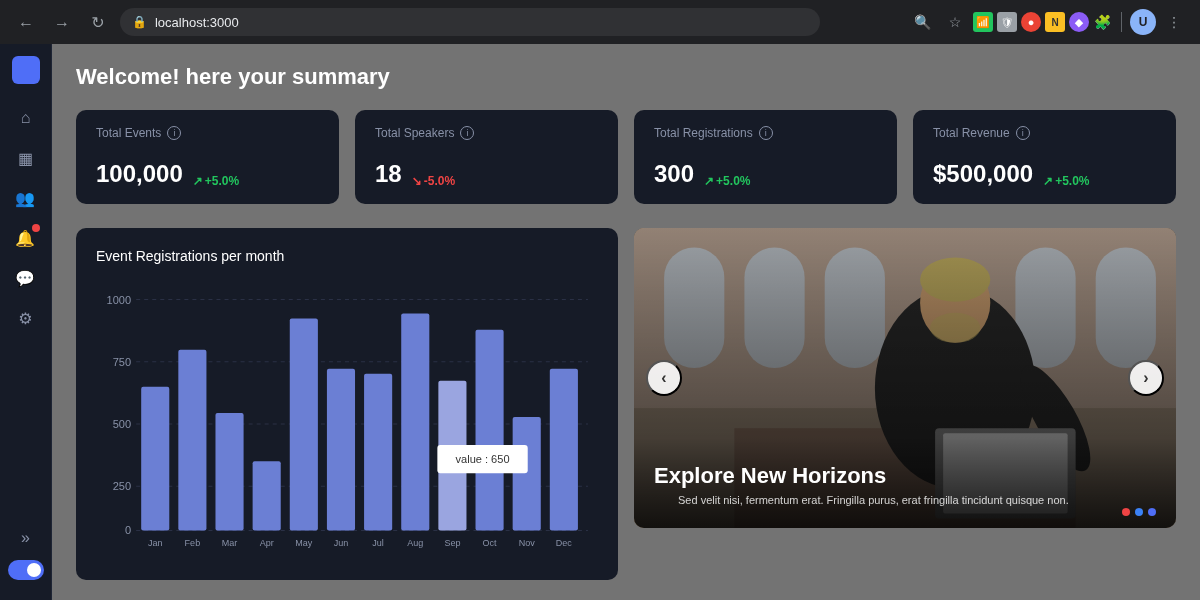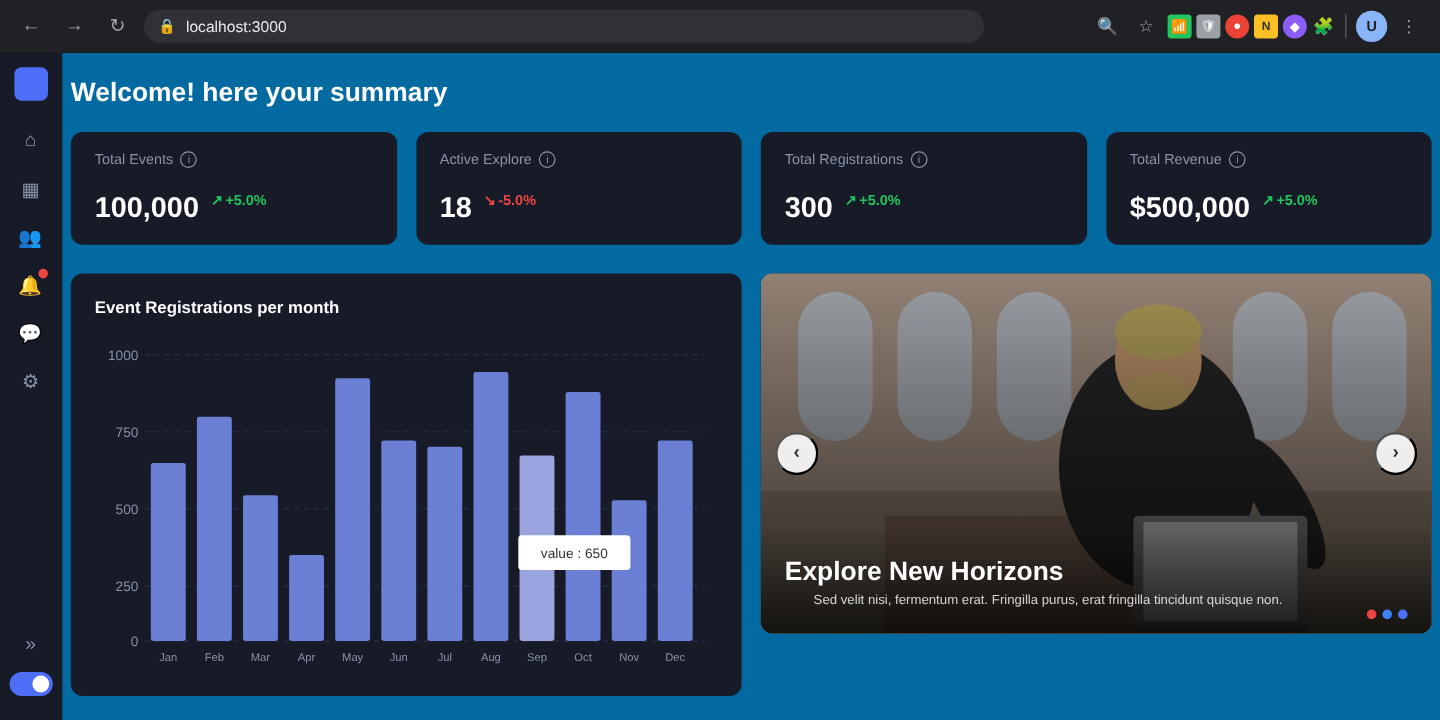--- a/index.html
+++ b/index.html
@@ -139,22 +139,22 @@
       right: 3px; top: 3px;
       width: 14px; height: 14px;
       background: #fff;
       border-radius: 50%;
     }
 
     
     .main-content {
       flex: 1;
       overflow-y: auto;
-      padding: 20px 7px;
-      background: #0369a1;
+      padding: 20px 24px;
+      background: #737373;
     }
 
     .page-title {
       font-size: 22px;
       font-weight: 700;
       color: #fff;
       margin-bottom: 20px;
     }
 
     
@@ -182,21 +182,21 @@
       border: 1px solid #8891a7;
       display: inline-flex; align-items: center; justify-content: center;
       font-size: 9px;
       color: #8891a7;
     }
     .stat-value {
       font-size: 24px;
       font-weight: 700;
       color: #fff;
       display: flex;
-      align-items: flex-start;
+      align-items: flex-end;
       gap: 10px;
       margin-top: 20px;
     }
     .stat-change {
       font-size: 12px;
       display: flex;
       align-items: center;
       gap: 2px;
     }
     .stat-change.up { color: #22c55e; }
@@ -209,21 +209,21 @@
       gap: 16px;
     }
 
     .chart-container {
       background: #161b27;
       border-radius: 10px;
       padding: 20px;
     }
     .chart-title {
       font-size: 14px;
-      font-weight: 700;
+      font-weight: 400;
       color: #fff;
       margin-bottom: 16px;
     }
 
     
     .bar-chart-area {
       position: relative;
       height: 280px;
       text-align: right;
     }
@@ -375,21 +375,21 @@
         <div class="stat-value">
           <span>100,000</span>
           <span class="stat-change up">
             ↗ <span>+5.0%</span>
           </span>
         </div>
       </div>
 
       <div class="stat-card">
         <div class="stat-label">
-          <span>Active Explore</span>
+          <span>Total Speakers</span>
           <span class="stat-info-icon">i</span>
         </div>
         <div class="stat-value">
           <span>18</span>
           <span class="stat-change down">
             ↘ <span>-5.0%</span>
           </span>
         </div>
       </div>
 

